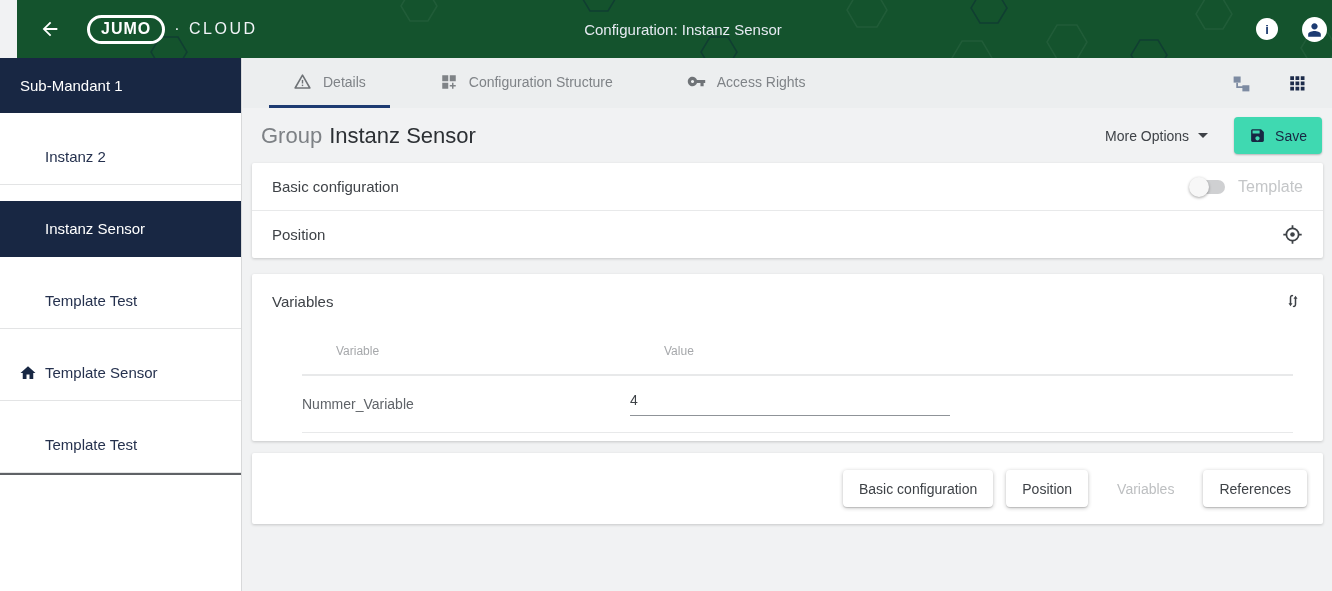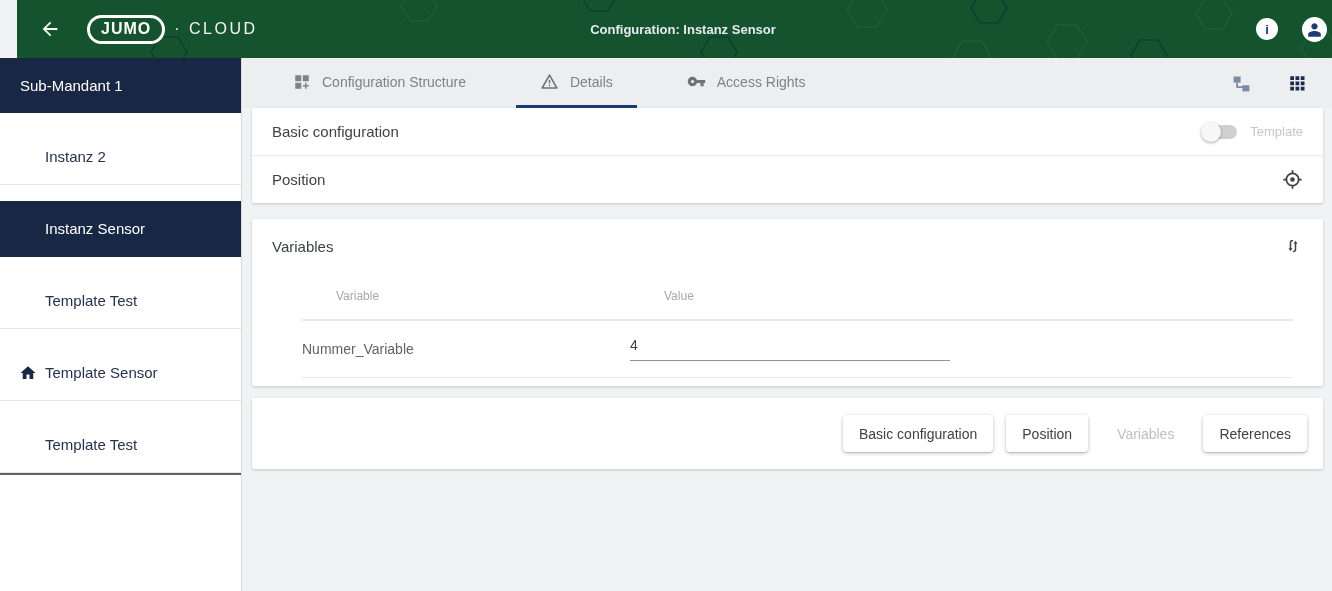--- a/index.html
+++ b/index.html
@@ -21,21 +21,21 @@
     margin-left:16px; width:34px; height:34px; display:flex; align-items:center; justify-content:center;
   }
   .logo { display:flex; align-items:center; margin-left:20px; gap:9px; position:relative; z-index:2; }
   .logo-pill {
     border:3px solid #fff; border-radius:15px; padding:2px 11px 3px;
     font-weight:700; font-size:16px; letter-spacing:1px; color:#fff;
   }
   .logo-suffix { font-size:16px; font-weight:300; letter-spacing:2.5px; color:#f2f4f8; }
   .header-title {
     position:absolute; left:50%; top:50%; transform:translate(-50%,-50%);
-    font-size:13px; font-weight:700; color:#e6eaf2; white-space:nowrap; z-index:2;
+    font-size:15px; font-weight:400; color:#e6eaf2; white-space:nowrap; z-index:2;
   }
   .header-actions { margin-left:auto; display:flex; align-items:center; gap:24px; margin-right:22px; z-index:2; }
   .icon-circle {
     border:none; cursor:pointer; padding:0; border-radius:50%;
     background:#fff; color:#1d3b72; display:flex; align-items:center; justify-content:center;
   }
   .info-circle { width:22px; height:22px; font-size:13px; font-weight:700; }
   .account-circle { width:25px; height:25px; overflow:hidden; }
 
   
@@ -86,21 +86,21 @@
   .card { background:#fff; margin:0 9px; box-shadow:0 1px 3px rgba(0,0,0,.18); border-radius:2px; }
   .divider { height:1px; background:#e8e9ea; }
 
   .cfg-row { height:47px; display:flex; align-items:center; padding:0 20px; font-size:15px; color:#3e4247; }
   .row-right { margin-left:auto; display:flex; align-items:center; }
   .toggle { width:33px; height:14px; background:#cfd0d2; border-radius:7px; position:relative; margin-right:13px; cursor:pointer; }
   .toggle-knob {
     position:absolute; left:-3px; top:-3px; width:20px; height:20px; border-radius:50%;
     background:#f7f7f7; box-shadow:0 1px 3px rgba(0,0,0,.35);
   }
-  .toggle-label { color:#c4c6c8; font-size:13px; }
+  .toggle-label { color:#c4c6c8; font-size:16px; }
 
   .gap16 { height:16px; }
   .vars-head { height:54px; display:flex; align-items:center; padding:0 20px; font-size:15px; color:#3e4247; }
   .vtable { padding:0 30px 8px 50px; }
   .vhead { display:flex; height:46px; align-items:center; font-size:12px; color:#a6a8ab; }
   .vcol-var { flex:0 0 328px;margin-left:34px; }
   .vrow { display:flex; height:56px; align-items:center; font-size:14px; }
   .vrow .vname { flex:0 0 328px; color:#5f6368; }
   .vinput {
     width:320px; border:none; border-bottom:1px solid #8f9398; background:transparent;
@@ -187,39 +187,39 @@
   </div>
   <div class="side-item">
     <span>Template Test</span>
   </div>
   <div class="sidebar-end"></div>
 </div>
 
 <div class="main">
 
   <div class="tabbar">
+    <button class="tab active">
+      <svg width="19" height="19" viewBox="0 0 24 24">
+        <path fill="none" stroke="#6f7377" stroke-width="2" stroke-linejoin="round" d="M12 4 21.3 20.2H2.7z"></path>
+        <rect x="11.1" y="10" width="1.8" height="4.5" fill="#6f7377"></rect>
+        <rect x="11.1" y="16" width="1.8" height="1.8" fill="#6f7377"></rect>
+      </svg>
+      <span>Details</span>
+    </button>
+
     <button class="tab">
       <svg width="18" height="18" viewBox="0 0 24 24">
         <g fill="#7f8387">
           <rect x="3" y="3" width="8" height="8"></rect>
           <rect x="13" y="3" width="8" height="8"></rect>
           <rect x="3" y="13" width="8" height="8"></rect>
           <path d="M18 13h-2v3h-3v2h3v3h2v-3h3v-2h-3z"></path>
         </g>
       </svg>
       <span>Configuration Structure</span>
-    </button>
-
-    <button class="tab active">
-      <svg width="19" height="19" viewBox="0 0 24 24">
-        <path fill="none" stroke="#6f7377" stroke-width="2" stroke-linejoin="round" d="M12 4 21.3 20.2H2.7z"></path>
-        <rect x="11.1" y="10" width="1.8" height="4.5" fill="#6f7377"></rect>
-        <rect x="11.1" y="16" width="1.8" height="1.8" fill="#6f7377"></rect>
-      </svg>
-      <span>Details</span>
     </button>
 
     <button class="tab">
       <svg width="19" height="19" viewBox="0 0 24 24">
         <path fill="#6f7377" d="M12.65 10C11.83 7.67 9.61 6 7 6c-3.31 0-6 2.69-6 6s2.69 6 6 6c2.61 0 4.83-1.67 5.65-4H17v4h4v-4h2v-4H12.65zM7 14c-1.1 0-2-.9-2-2s.9-2 2-2 2 .9 2 2-.9 2-2 2z"></path>
       </svg>
       <span>Access Rights</span>
     </button>
 
     <div class="tabbar-actions">
@@ -243,20 +243,37 @@
               <rect x="17" y="10" width="5" height="5"></rect>
             <rect x="3" y="17" width="5" height="5"></rect>
               <rect x="10" y="17" width="5" height="5"></rect>
               <rect x="17" y="17" width="5" height="5"></rect>
           </g>
         </svg>
       </button>
     </div>
   </div>
 
+  <div class="page-head">
+    <div class="page-title">
+      <span class="prefix">Group</span><span>Instanz Sensor</span>
+    </div>
+    <div class="page-actions">
+      <button class="more-options">
+        <span>More Options</span>
+        <span class="caret-down"></span>
+      </button>
+      <button class="save-btn">
+        <svg width="17" height="17" viewBox="0 0 24 24">
+          <path fill="#182743" fill-rule="evenodd" d="M17 3H5c-1.11 0-2 .9-2 2v14c0 1.1.89 2 2 2h14c1.1 0 2-.9 2-2V7l-4-4zm-5 16c-1.66 0-3-1.34-3-3s1.34-3 3-3 3 1.34 3 3-1.34 3-3 3zm3-10H5V5h10v4z"></path>
+        </svg>
+        <span>Save</span>
+      </button>
+    </div>
+  </div>
 
   <div class="card">
     <div class="cfg-row">
       <span>Basic configuration</span>
       <div class="row-right">
         <span class="toggle">
           <span class="toggle-knob"></span>
         </span>
         <span class="toggle-label">Template</span>
       </div>

